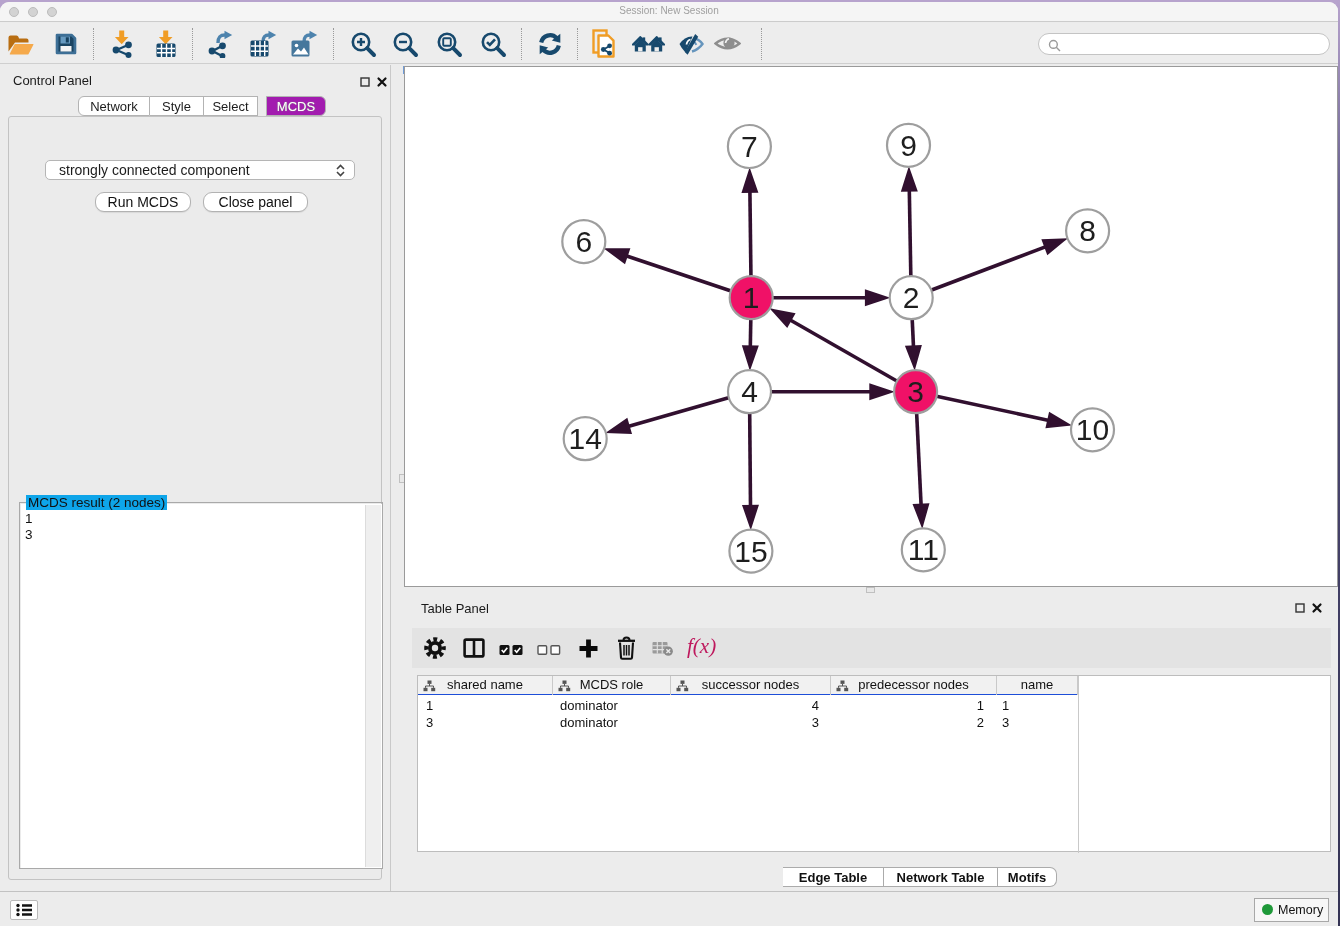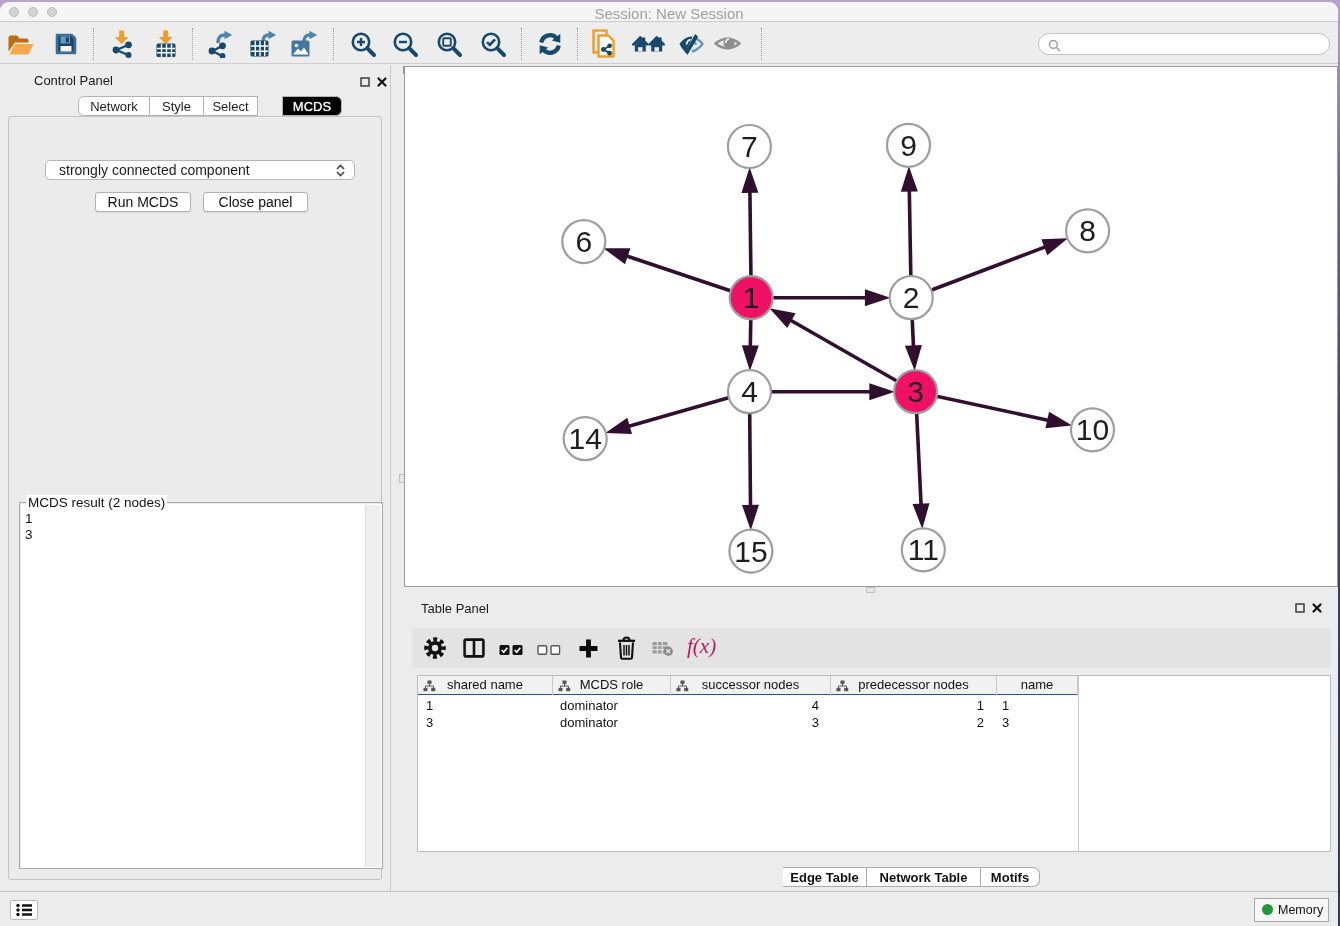--- a/index.html
+++ b/index.html
@@ -10,52 +10,52 @@
 #win { position:absolute; left:0; top:0; width:1338px; height:926px; background:transparent; }
 #winbg { position:absolute; left:0; top:2px; width:1338px; height:924px;
   background:#ececec; border-radius:9px 9px 0 0; }
 
 #titlebar { position:absolute; left:0; top:2px; width:1338px; height:20px;
   background:#f5f5f5; border-bottom:1px solid #cccccc; border-radius:9px 9px 0 0; }
 .tl { position:absolute; top:5px; width:10px; height:10px; border-radius:50%;
   background:#d3d3d3; border:1px solid #bcbcbc; }
 #titlebar .t1{left:9px;} #titlebar .t2{left:28px;} #titlebar .t3{left:47px;}
 #wtitle { position:absolute; top:3px; left:0; width:1338px; text-align:center;
-  font-size:15px; color:#a0a0a0; }
+  font-size:10px; color:#a0a0a0; }
 
 #toolbar { position:absolute; left:0; top:23px; width:1338px; height:41px;
   background:#ededed; border-bottom:1px solid #cfcfcf; }
 .tbi { position:absolute; line-height:0; }
 .tsep { position:absolute; top:5px; height:32px; width:0; border-left:1px dotted #9a9a9a; }
 #search { position:absolute; left:1038px; top:10px; width:292px; height:22px;
   background:#ffffff; border:1px solid #c4c4c4; border-radius:12px; }
 
 #cpanel { position:absolute; left:0; top:65px; width:391px; height:826px;
   background:#ececec; border-right:1px solid #c9c9c9; }
 .phead { position:absolute; font-size:13px; color:#1a1a1a; }
 .hicon { position:absolute; }
 .tabrow { position:absolute; display:flex; }
 .tab { height:20px; font-size:13px; line-height:19px; text-align:center;
   background:#ffffff; border:1px solid #b3b3b3; border-left:none; color:#1c1c1c; }
 .tab.first { border-left:1px solid #b3b3b3; border-radius:6px 0 0 6px; }
-.tab.sel { background:#000000; color:#ffffff;
-  text-shadow:0 0 1px #8a8a8a, 0 0 1px #8a8a8a; border-radius:0 6px 6px 0; margin-left:24px; border-left:1px solid #b3b3b3; }
+.tab.sel { background:#a21caf; color:#ffffff;
+  text-shadow:0 0 1px #8a8a8a, 0 0 1px #8a8a8a; border-radius:0 6px 6px 0; margin-left:8px; border-left:1px solid #b3b3b3; }
 #cbox { position:absolute; left:8px; top:51px; width:374px; height:764px;
   background:#ebebeb; border:1px solid #c3c3c3; border-radius:3px; }
 #optlabel { position:absolute; left:0; top:20px; width:372px; text-align:center;
   font-size:14px; color:#1b1b1b; }
 #dropdown { position:absolute; left:36px; top:43px; width:310px; height:20px;
   background:#ffffff; border:1px solid #b5b5b5; border-radius:5px;
   font-size:14px; line-height:18px; color:#1b1b1b; padding-left:13px; }
 .btn { position:absolute; top:75px; height:20px; background:#ffffff;
-  border:1px solid #b2b2b2; border-radius:3px; font-size:14px; line-height:18px;
+  border:1px solid #b2b2b2; border-radius:9px; font-size:14px; line-height:18px;
   text-align:center; color:#111; box-shadow:0 1px 1px rgba(0,0,0,0.08); }
 #fieldset { position:absolute; left:10px; top:385px; width:364px; height:367px;
   border:1px solid #a9a9a9; }
-#fslegend { position:absolute; left:6px; top:-8px; background:#ffffff;
+#fslegend { position:absolute; left:6px; top:-8px; background:#0ea5e9;
   font-size:13.5px; color:#111; padding:0 2px; }
 #fswhite { position:absolute; left:1px; top:1px; width:361px; height:364px; background:#ffffff; }
 #fsscroll { position:absolute; right:1px; top:1px; width:16px; height:362px;
   background:#efefef; border-left:1px solid #dcdcdc; }
 #fstext { position:absolute; left:4px; top:7px; font-size:13.5px; line-height:16px; color:#111; }
 
 #gwin { position:absolute; left:404px; top:66px; width:934px; height:521px;
   border:1px solid #9a9a9a; background:#ffffff; }
 #gtitle { position:absolute; left:0; top:0; width:932px; height:20px;
   background:linear-gradient(#f4f4f4,#d9d9d9); border-bottom:1px solid #a5a5a5; }
@@ -224,21 +224,21 @@
         </svg></div>
 
     <div id="search">
         <svg style="position:absolute; left:9px; top:4.5px;" width="13" height="13" viewBox="0 0 13 13">
           <circle cx="5.4" cy="5.4" r="3.9" fill="none" stroke="#9a9a9a" stroke-width="1.4"></circle>
           <line x1="8.3" y1="8.3" x2="12" y2="12" stroke="#9a9a9a" stroke-width="1.4"></line>
         </svg>
       </div>
   </div>
   <div id="cpanel">
-    <div class="phead" style="left:13px; top:8px;margin-left:21px;">Control Panel</div>
+    <div class="phead" style="left:13px; top:8px;">Control Panel</div>
     <svg class="hicon" style="left:359px; top:11px;" width="12" height="12" viewBox="0 0 12 12">
         <rect x="2" y="2" width="8" height="8" fill="none" stroke="#333" stroke-width="1.4"></rect>
       </svg>
     <svg class="hicon" style="left:376px; top:11px;" width="12" height="12" viewBox="0 0 12 12">
         <path d="M2.5,2.5 L9.5,9.5 M9.5,2.5 L2.5,9.5" stroke="#111" stroke-width="2.2" stroke-linecap="round"></path>
       </svg>
     <div class="tabrow" style="left:78px; top:31px;">
       <div class="tab first" style="width:72px;">Network</div>
       <div class="tab" style="width:54px;">Style</div>
       <div class="tab" style="width:54px;">Select</div>
@@ -410,21 +410,21 @@
       <div class="trow" style="left:584px; top:21px;">1</div>
       <div class="trow" style="left:8px; top:38px;">3</div>
       <div class="trow" style="left:142px; top:38px;">dominator</div>
       <div class="trow" style="left:253px; top:38px; width:148px; text-align:right;">3</div>
       <div class="trow" style="left:413px; top:38px; width:153px; text-align:right;">2</div>
       <div class="trow" style="left:584px; top:38px;">3</div>
       <div style="position:absolute; left:660px; top:0; width:0; height:177px; border-left:1px solid #c9c9c9;"></div>
     </div>
     <div class="ttabs" style="left:289px;">
       <div class="ttab first sel" style="width:90px;margin-top:42px;">Node Table</div>
-      <div class="ttab" style="width:84px;">Edge Table</div>
+      <div class="ttab" style="width:101px;">Edge Table</div>
       <div class="ttab" style="width:114px;">Network Table</div>
       <div class="ttab last" style="width:59px;">Motifs</div>
     </div>
   </div>
   <div id="statusbar">
     <div id="listbtn">
       <svg width="17" height="14" viewBox="0 0 17 14">
         <circle cx="2" cy="2.5" r="1.7" fill="#111"></circle>
           <circle cx="2" cy="7" r="1.7" fill="#111"></circle>
           <circle cx="2" cy="11.5" r="1.7" fill="#111"></circle>

